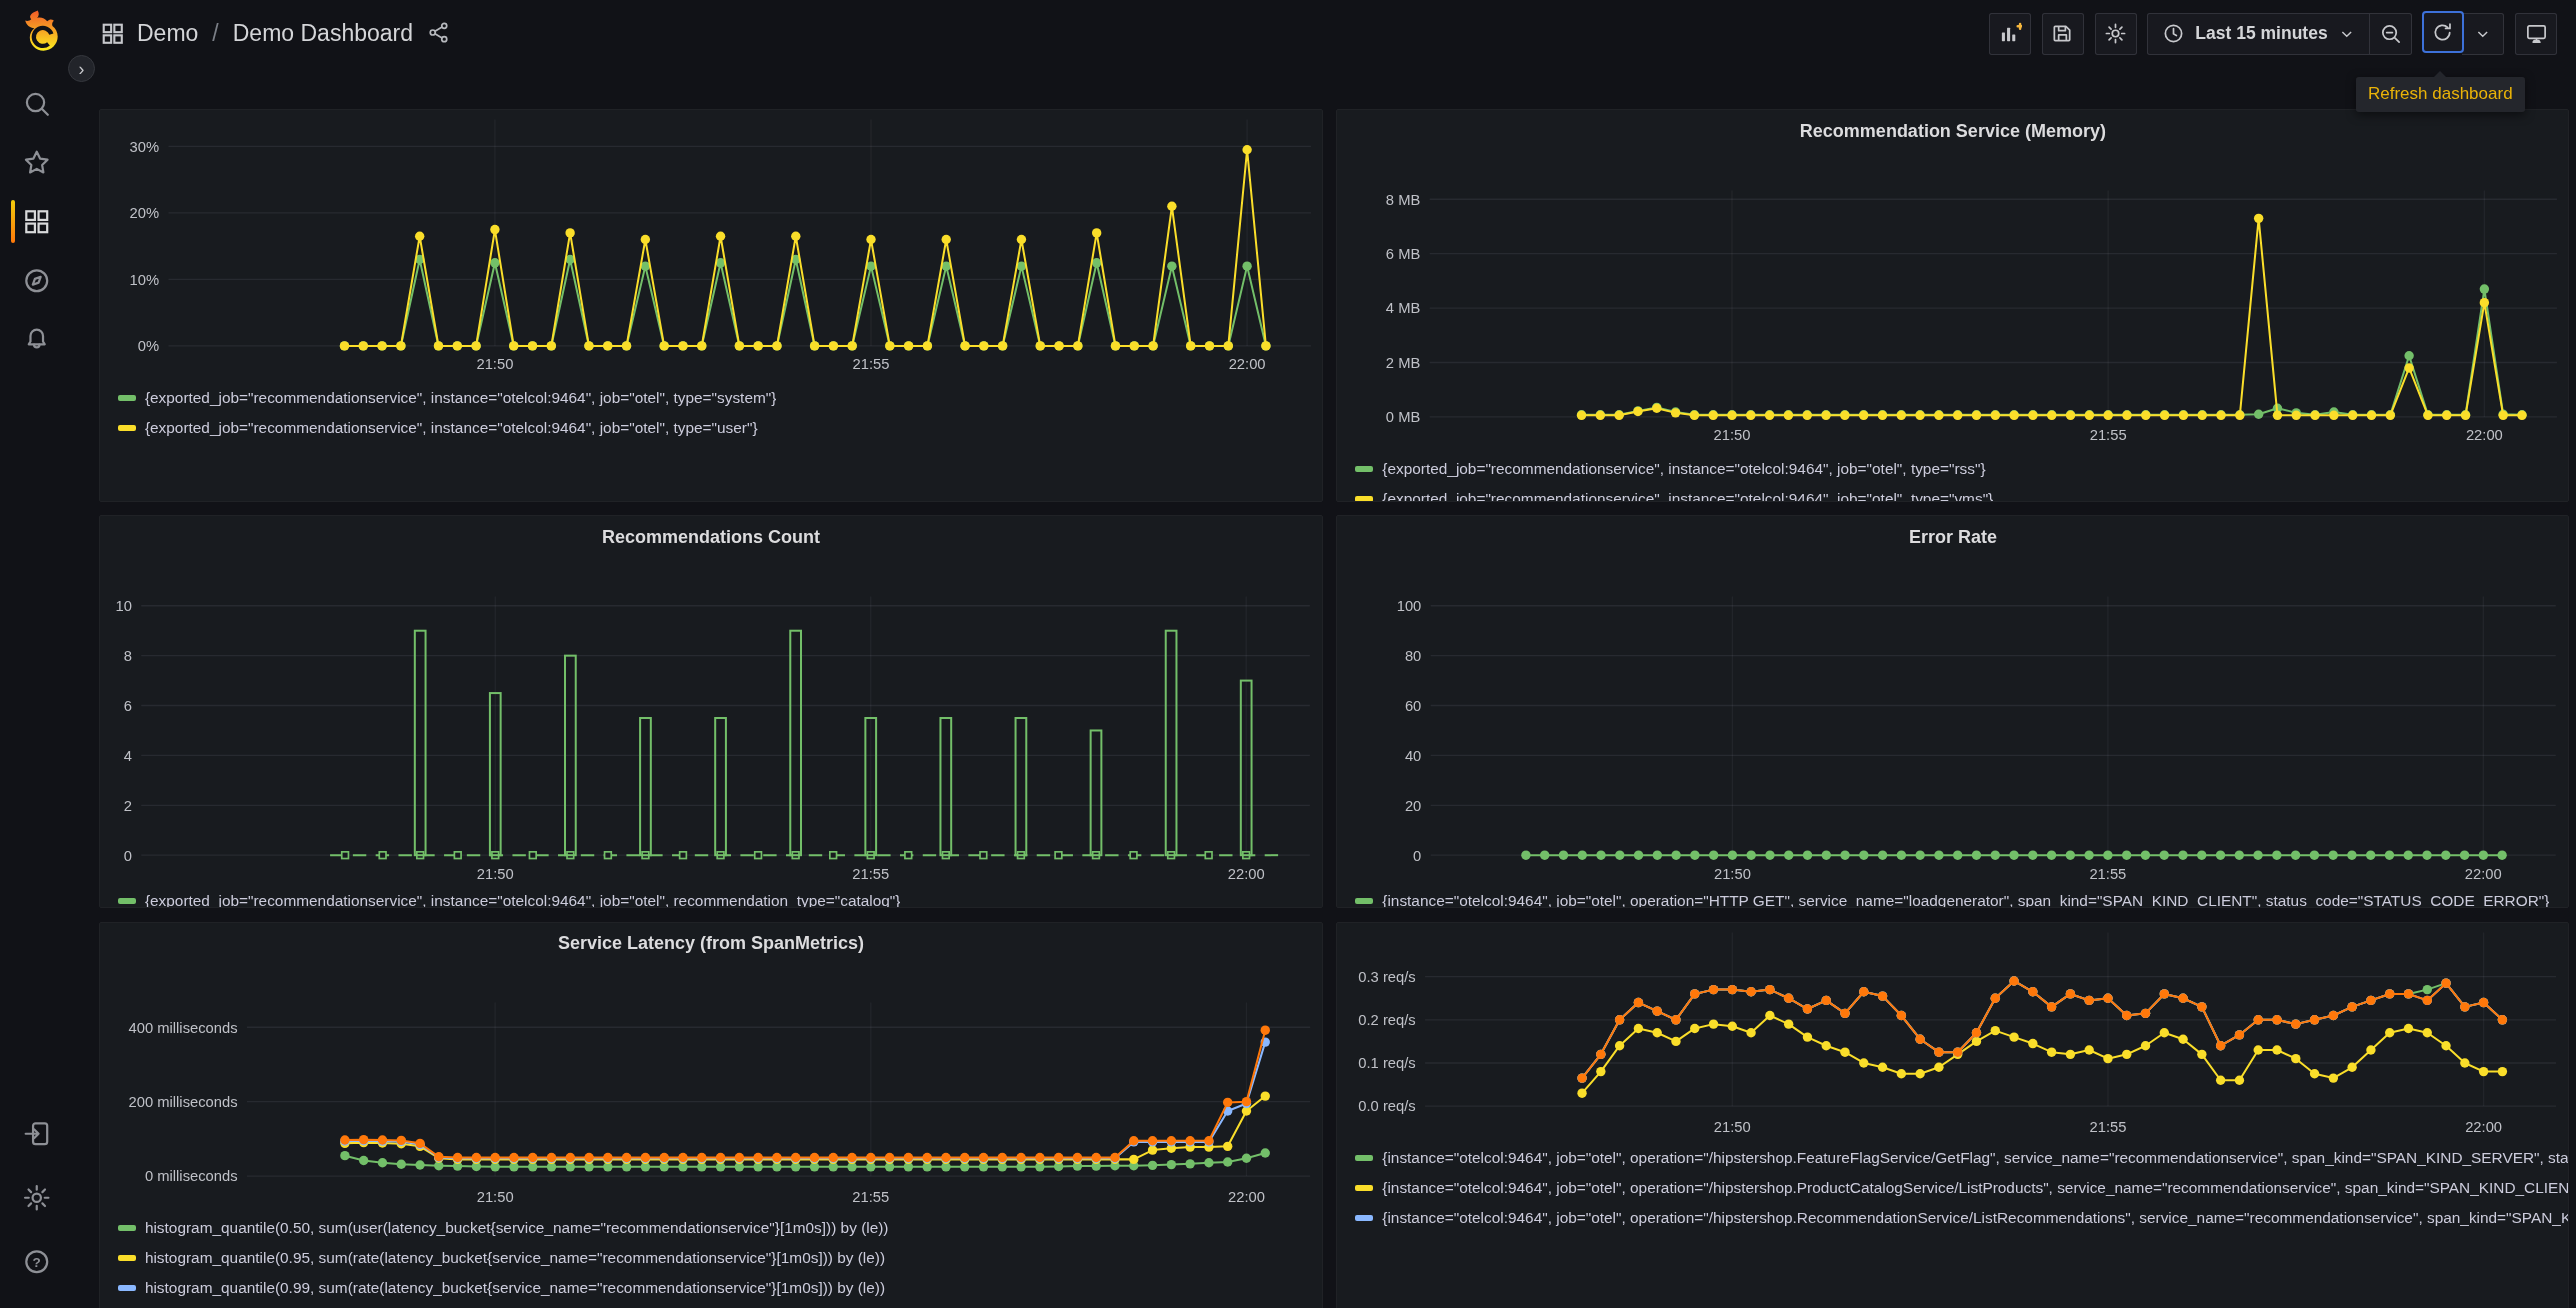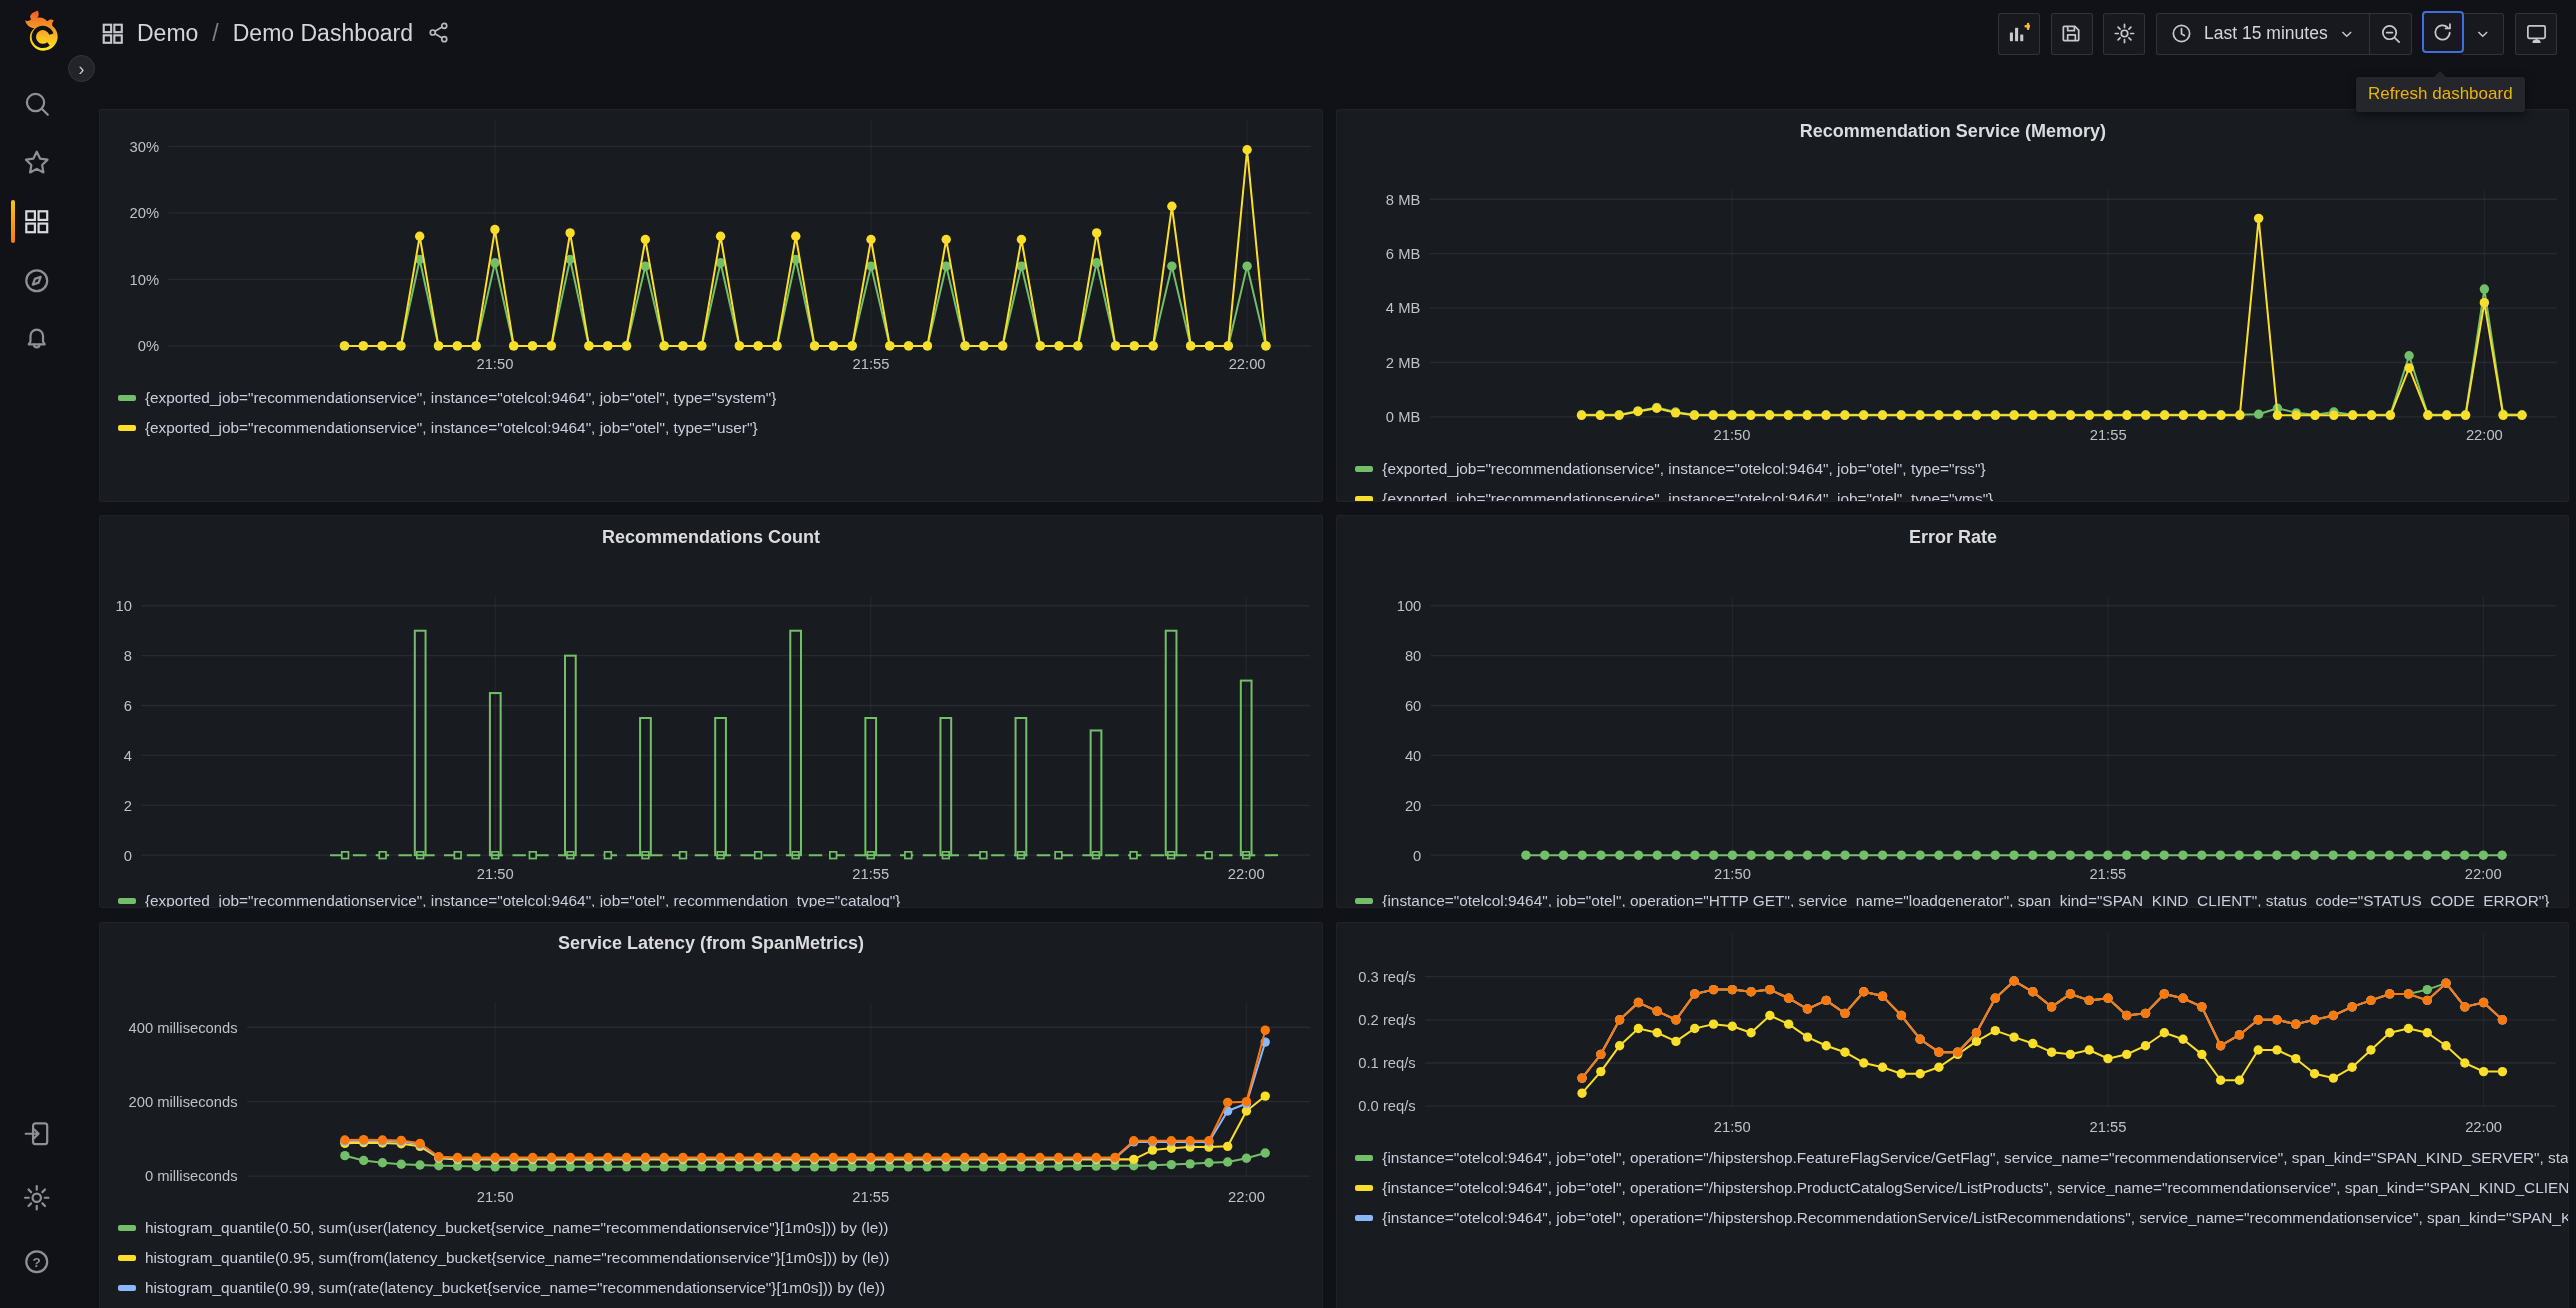--- a/index.html
+++ b/index.html
@@ -15,21 +15,21 @@
   .sidebar-expand{position:absolute;left:68px;top:55px;width:27px;height:27px;border-radius:50%;background:#22242a;border:0.7px solid #35373d;color:#c7c8cc;font-size:17.5px;line-height:24px;text-align:center;cursor:pointer;z-index:5;padding:0;}
   
   .topnav{position:absolute;left:74px;top:0;right:0;height:67px;display:flex;align-items:center;justify-content:space-between;padding:0 19px 0 25.5px;box-sizing:border-box;}
   .nav-left{display:flex;align-items:center;gap:12px;}
   .nav-left .crumb-icon{color:#c7c8cc;width:25.5px;height:25.5px;}
   .crumb{font-size:23px;color:#d4d5d8;display:flex;gap:14px;align-items:center;white-space:nowrap;}
   .crumb .sep{color:#7b7f87;}
   .share-btn{background:none;border:none;color:#b6b8bd;width:27px;height:27px;padding:0;cursor:pointer;}
   .share-btn svg{width:23px;height:23px;}
   .nav-right{display:flex;align-items:center;gap:10.7px;}
-  .tb-btn{height:42px;min-width:42px;display:flex;align-items:center;justify-content:center;gap:8px;background:rgba(204,204,220,0.04);border:0.7px solid rgba(204,204,220,0.15);border-radius:2.7px;color:#c7c8cc;cursor:pointer;font-family:inherit;}
+  .tb-btn{height:42px;min-width:42px;display:flex;align-items:center;justify-content:center;gap:8px;background:rgba(204,204,220,0.04);border:0.7px solid rgba(204,204,220,0.15);border-radius:2.7px;color:#c7c8cc;cursor:pointer;font-family:inherit;font-weight:bold;}
   .tb-btn svg{width:23px;height:23px;}
   .tb-group{display:flex;align-items:stretch;}
   .tb-group .tb-btn{border-radius:0;border-left-width:0;}
   .tb-group .tb-btn:first-child{border-radius:2.7px 0 0 2.7px;border-left-width:0.7px;}
   .tb-group .tb-btn:last-child{border-radius:0 2.7px 2.7px 0;}
   .time-label{font-size:17.5px;color:#d4d5d8;padding:0 2.7px;}
   .refresh-seg{position:relative;border:2px solid #3d71d9 !important;border-radius:4px !important;margin:-1.3px;z-index:2;}
   
   .tooltip{position:absolute;left:2356px;top:77px;background:#24262c;color:#eab308;font-size:17px;padding:7.4px 12px;border-radius:2.7px;box-shadow:0 2.7px 9.4px rgba(0,0,0,.5);white-space:nowrap;z-index:9;}
   .tooltip:before{content:"";position:absolute;top:-6px;left:50%;margin-left:-6.7px;border-left:6.7px solid transparent;border-right:6.7px solid transparent;border-bottom:6.7px solid #24262c;}
@@ -849,21 +849,21 @@
             <circle cx="1736" cy="55.44" r="7" fill="#ff780a"></circle>
           </svg>
         </div>
       <div class="legend">
           <div class="legend-row">
             <span class="chip" style="background: rgb(115, 191, 105);"></span>
             <span class="legend-text">histogram_quantile(0.50, sum(user(latency_bucket{service_name="recommendationservice"}[1m0s])) by (le))</span>
           </div>
           <div class="legend-row">
             <span class="chip" style="background: rgb(250, 222, 42);"></span>
-            <span class="legend-text">histogram_quantile(0.95, sum(from(latency_bucket{service_name="recommendationservice"}[1m0s])) by (le))</span>
+            <span class="legend-text">histogram_quantile(0.95, sum(rate(latency_bucket{service_name="recommendationservice"}[1m0s])) by (le))</span>
           </div>
           <div class="legend-row">
             <span class="chip" style="background: rgb(138, 184, 255);"></span>
             <span class="legend-text">histogram_quantile(0.99, sum(rate(latency_bucket{service_name="recommendationservice"}[1m0s])) by (le))</span>
           </div>
           <div class="legend-row"></div>
         </div>
     </section>
     <section class="panel">
       <div class="chart">

